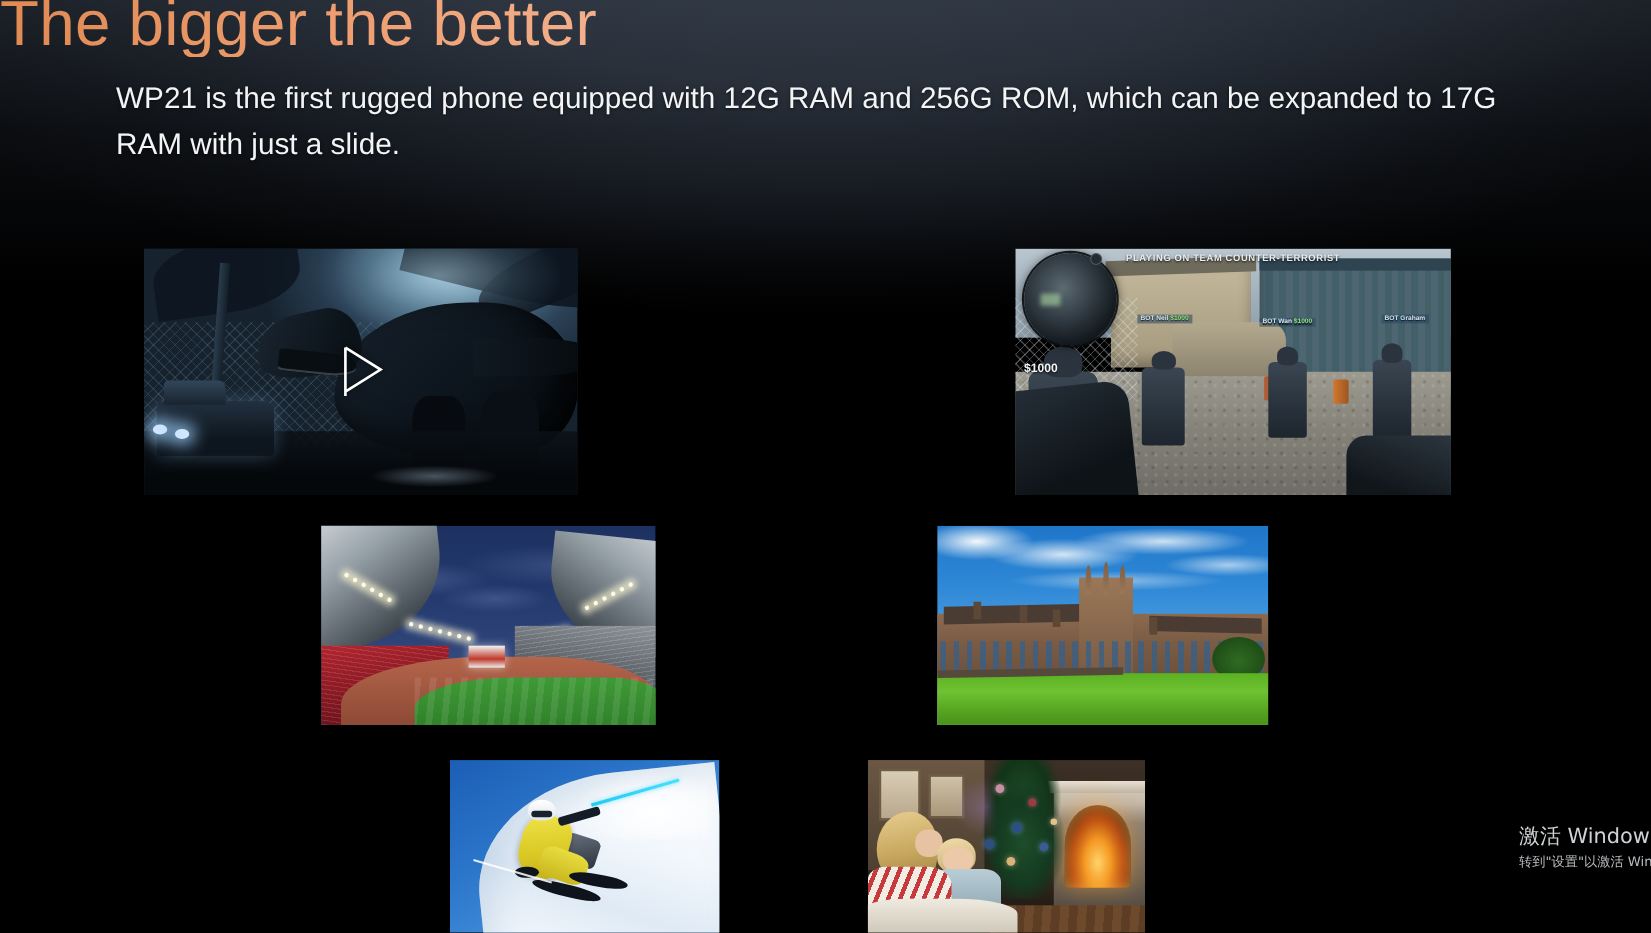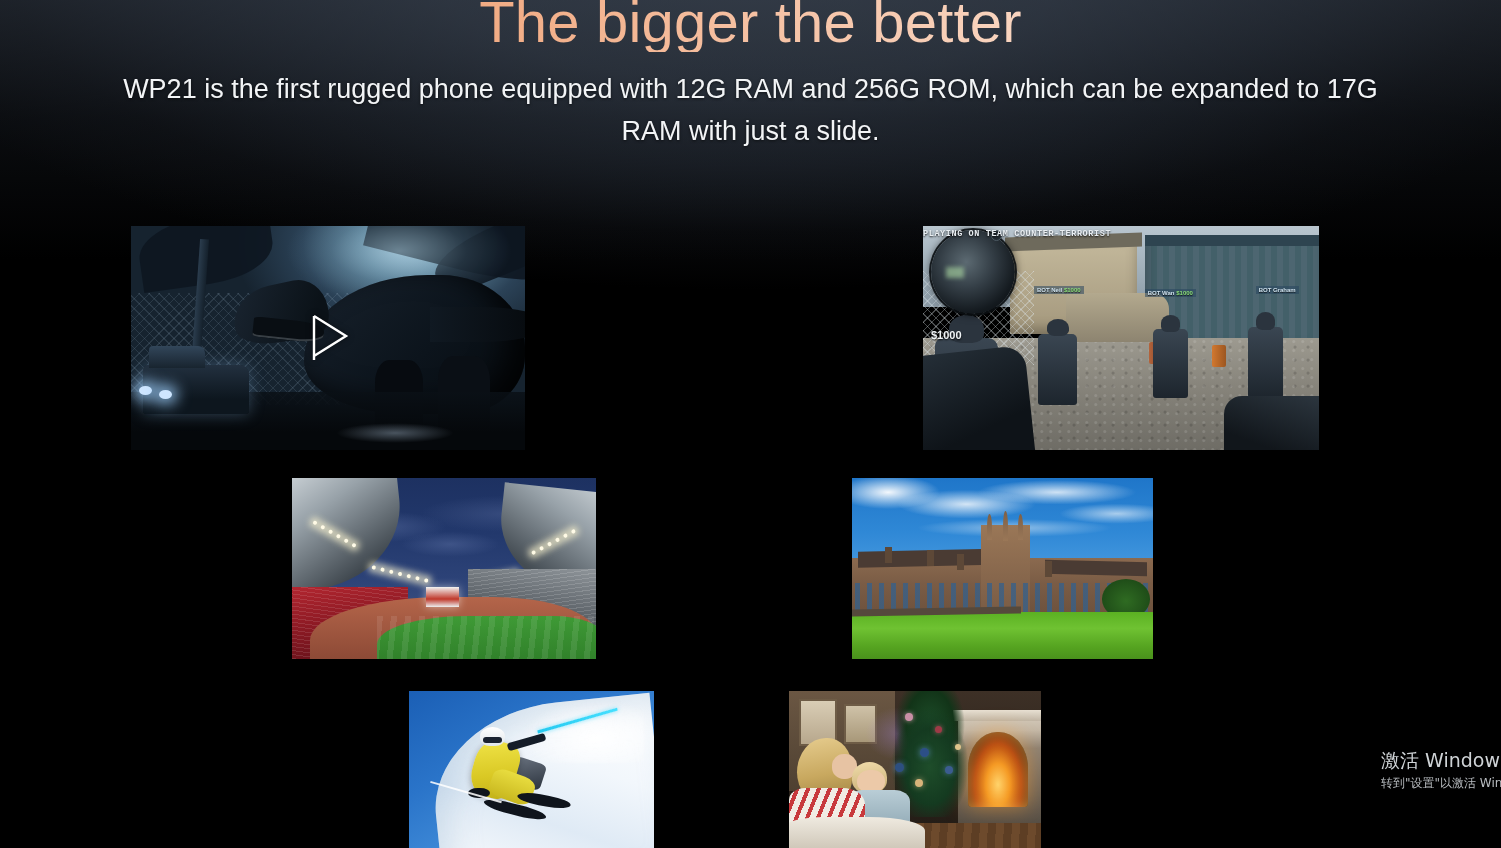--- a/index.html
+++ b/index.html
@@ -18,21 +18,21 @@
       #000;
     z-index:0;
   }
   #bg-wash2 {
     position:absolute; left:0; top:0; width:1501px; height:260px;
     background:linear-gradient(to bottom, rgba(48,56,68,.55) 0%, rgba(30,36,45,.35) 45%, rgba(0,0,0,0) 100%);
     z-index:0;
   }
 
   
-  #header { position:absolute; left:0; top:0; width:1501px; z-index:5; text-align:center; }
+  #header { position:absolute; left:0; top:0; width:1501px; z-index:5; }
 
   #page-title {
     font-size:58px;
     font-weight:400;
     letter-spacing:.2px;
     line-height:60px;
     padding-top:-4px;
     background:linear-gradient(to right, #e08a53 0%, #ef9f72 22%, #f6c3a6 52%, #fadfcf 78%, #fdeee4 100%);
     -webkit-background-clip:text;
     background-clip:text;
@@ -198,24 +198,24 @@
   #cs-weapon-fg {
     position:absolute; left:-3%; bottom:-4%; width:30%; height:48%;
     background:linear-gradient(160deg,#263039 0%,#0e1318 70%); border-radius:6px 22px 0 0;
     transform:rotate(-6deg);
   }
   #cs-weapon-right {
     position:absolute; right:-2%; bottom:-6%; width:26%; height:30%;
     background:linear-gradient(200deg,#2d3740 0%,#11161b 70%); border-radius:18px 4px 0 0;
   }
   #cs-hud-top {
-    position:absolute; left:0; right:0; top:3px; text-align:left;
+    position:absolute; left:0; right:0; top:3px; text-align:center;
     font-size:8.5px; font-weight:700; letter-spacing:.6px;
     color:#e9eef2; text-shadow:0 1px 2px rgba(0,0,0,.85);
-    font-family:Liberation Mono, monospace;
+    font-family:Liberation Sans, sans-serif;
   }
   #cs-hud-icon {
     position:absolute; left:68px; top:4px; width:11px; height:11px; border-radius:50%;
     background:#232c33; border:1px solid #4d5a63;
   }
   #cs-hud-money {
     position:absolute; left:8px; top:103px;
     font-size:11px; font-weight:700; color:#f1f5f7;
     text-shadow:0 1px 2px rgba(0,0,0,.9);
   }

